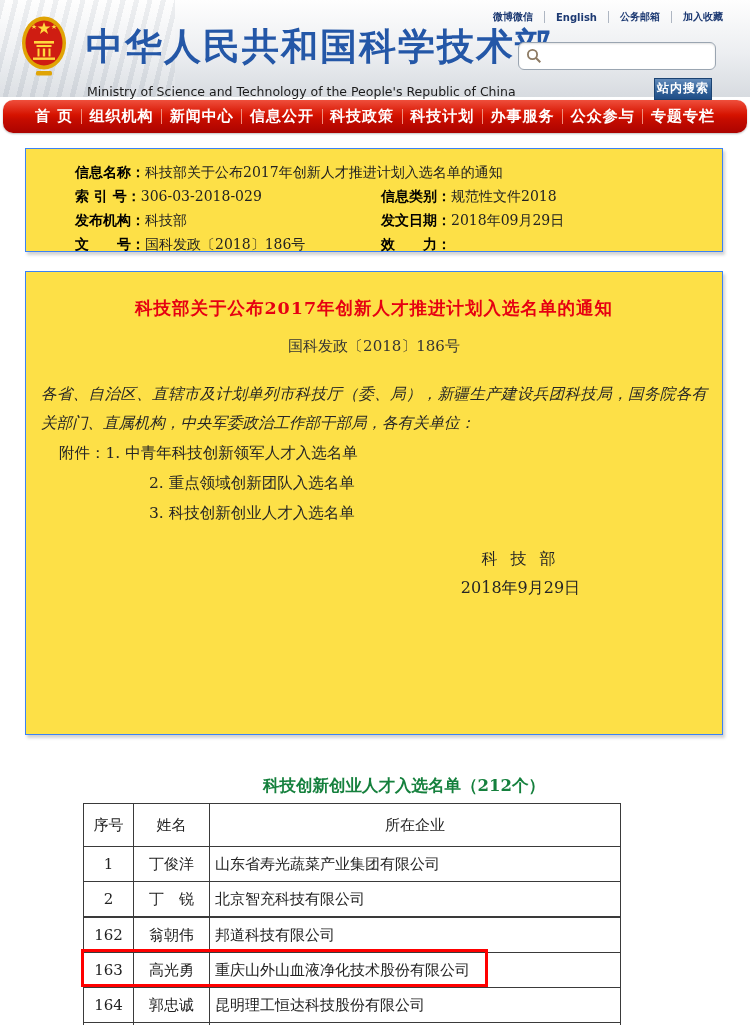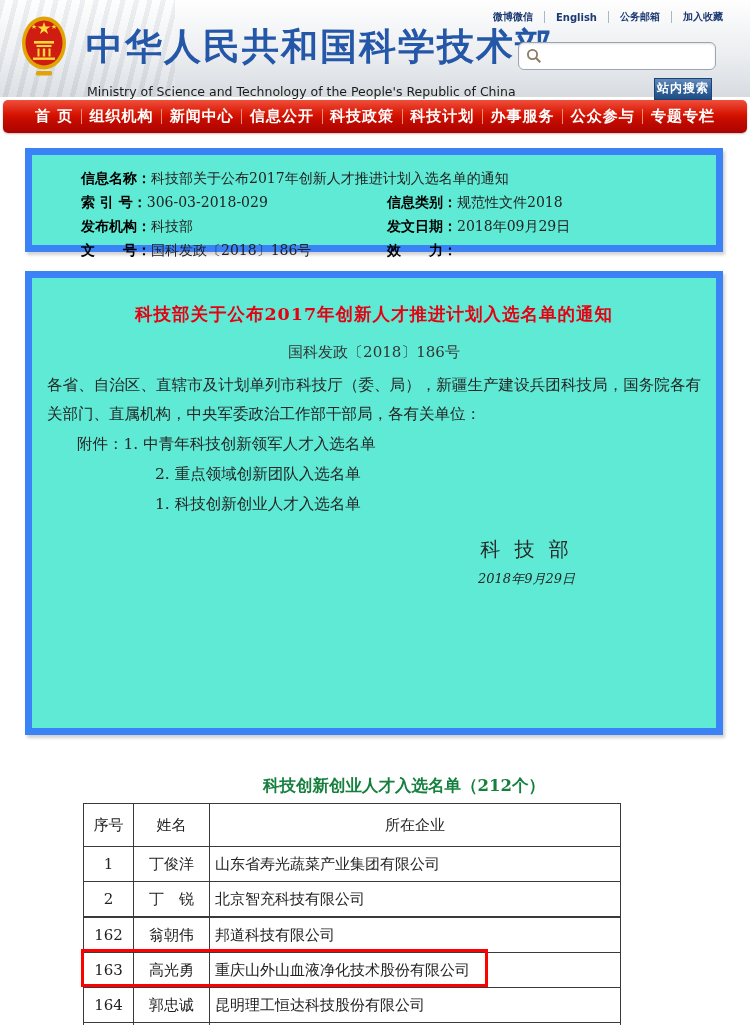--- a/index.html
+++ b/index.html
@@ -40,54 +40,54 @@
     font-size:13px;background:transparent;
   }
   .mag{position:absolute;left:7px;top:5px;width:16px;height:16px;}
   .search-btn{
     position:absolute;right:3px;top:3px;width:56px;height:20px;border:1px solid #1b4372;border-radius:0;
     background:linear-gradient(#638bba,#35659c 50%,#1f4e87);color:#fff;font-size:12px;font-weight:bold;
     line-height:18px;text-align:center;cursor:pointer;letter-spacing:1px;margin-top:32px;
   }
   
   .nav{
-    position:absolute;left:3px;top:100px;width:744px;height:33px;border-radius:5px;
+    position:absolute;left:3px;top:100px;width:744px;height:33px;border-radius:10px;
     background:linear-gradient(#ef4f3c,#d61300 45%,#c50c00 60%,#ab0300);
     display:flex;align-items:center;justify-content:space-between;padding:0 32px;box-sizing:border-box;
     box-shadow:0 1px 2px rgba(0,0,0,.25);
   }
   .nav a{
     color:#fff;font-size:15px;font-weight:bold;text-decoration:none;letter-spacing:1px;
     white-space:nowrap;cursor:pointer;
   }
   .nav .divider{width:1px;height:15px;background:#f0907f;}
   
   .panel{
-    position:absolute;left:25px;background:#5eead4;border:7px solid #3b82f6;
+    position:absolute;left:25px;background:#fde047;border:1px solid #3b82f6;
     box-shadow:2px 3px 3px rgba(0,0,0,.18);box-sizing:border-box;
     font-family:"DejaVu Serif","Liberation Serif",serif;
   }
   .meta-box{top:148px;width:698px;height:104px;padding:11px 0 0 49px;font-size:14px;color:#222;}
   .meta-row{position:relative;height:24px;line-height:24px;white-space:nowrap;}
   .meta-row b{font-weight:bold;color:#000;}
   .meta-right{position:absolute;left:306px;top:0;}
   
   .doc-box{top:271px;width:698px;height:464px;padding:0 15px;overflow:hidden;color:#262626;}
   .doc-title{
     margin-top:24px;text-align:center;color:#e60012;font-size:17.5px;font-weight:bold;letter-spacing:1px;
   }
   .doc-num{margin-top:17px;text-align:center;font-size:15px;color:#333;}
   .doc-p{font-size:15.5px;line-height:29px;margin:0;text-align:justify;}
-  .salutation{margin-top:9px;}
+  .salutation{margin-top:24px;font-style:italic;}
   .doc-body{text-indent:2em;}
-  .att-line{font-size:15.5px;line-height:30px;margin-left:30px;}
+  .att-line{font-size:15.5px;line-height:30px;margin-left:18px;}
   .att-line.cont{margin-left:108px;}
   .sign-block{margin-top:16px;margin-left:372px;width:215px;text-align:center;}
-  .sign-org{font-size:20px;line-height:29px;letter-spacing:4px;}
-  .sign-date{font-size:13px;line-height:29px;font-style:italic;}
+  .sign-org{font-size:16px;line-height:29px;letter-spacing:4px;}
+  .sign-date{font-size:16px;line-height:29px;}
   
   .list-title{
     position:absolute;left:0;top:775px;width:750px;padding-left:58px;box-sizing:border-box;
     text-align:center;font-size:16.5px;font-weight:bold;color:#15803d;
     font-family:"DejaVu Serif","Liberation Serif",serif;
   }
   table.list{
     position:absolute;left:83px;top:803px;width:537px;border-collapse:collapse;
     font-family:"DejaVu Serif","Liberation Serif",serif;font-size:15px;color:#222;table-layout:fixed;
   }
@@ -182,21 +182,21 @@
 </div>
 
 <div class="panel doc-box">
   <div class="doc-title">科技部关于公布2017年创新人才推进计划入选名单的通知</div>
   <div class="doc-num">国科发政〔2018〕186号</div>
   <p class="doc-p salutation">各省、自治区、直辖市及计划单列市科技厅（委、局），新疆生产建设兵团科技局，国务院各有关部门、直属机构，中央军委政治工作部干部局，各有关单位：</p>
   <div class="att-line">
     <span>附件：</span><span>1. 中青年科技创新领军人才入选名单</span>
   </div>
   <div class="att-line cont">2. 重点领域创新团队入选名单</div>
-  <div class="att-line cont">1. 科技创新创业人才入选名单</div>
+  <div class="att-line cont">3. 科技创新创业人才入选名单</div>
   <div class="sign-block">
     <div class="sign-org">科 技 部</div>
     <div class="sign-date">2018年9月29日</div>
   </div>
 </div>
 
 <div class="list-title">科技创新创业人才入选名单（212个）</div>
 
 <table class="list">
   <colgroup>

